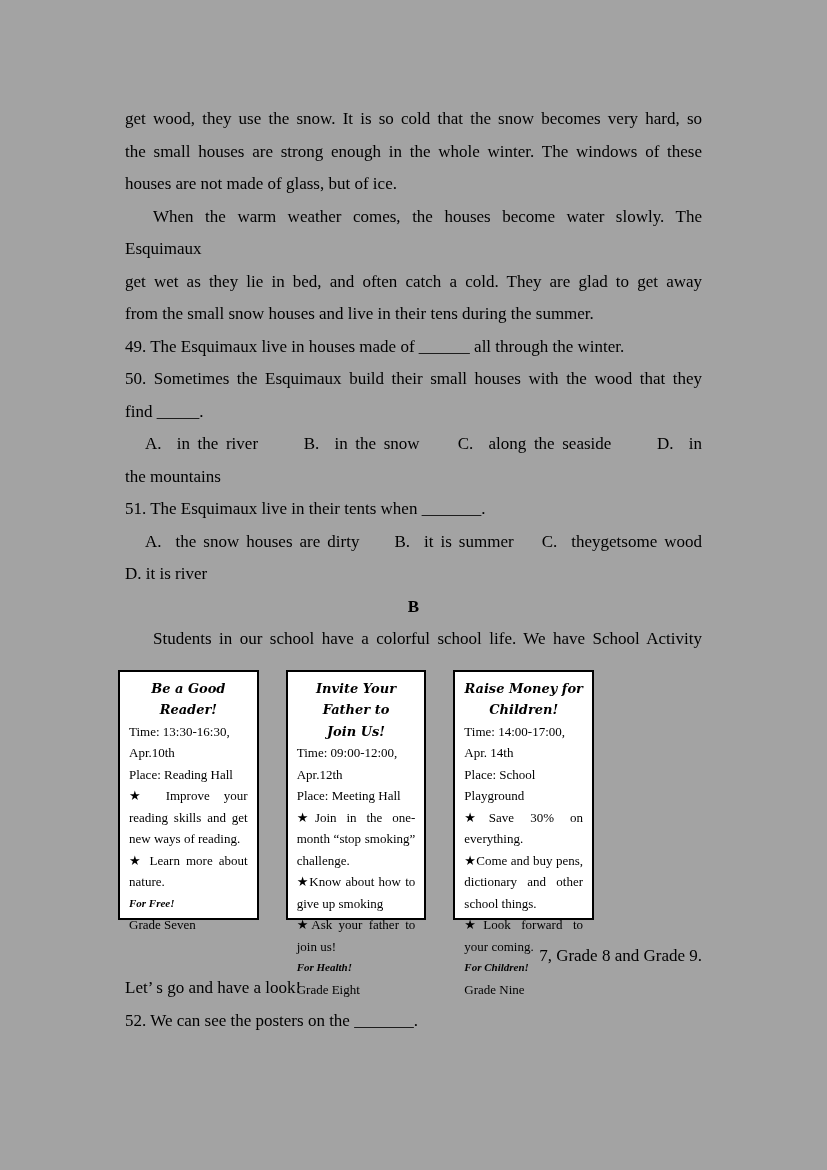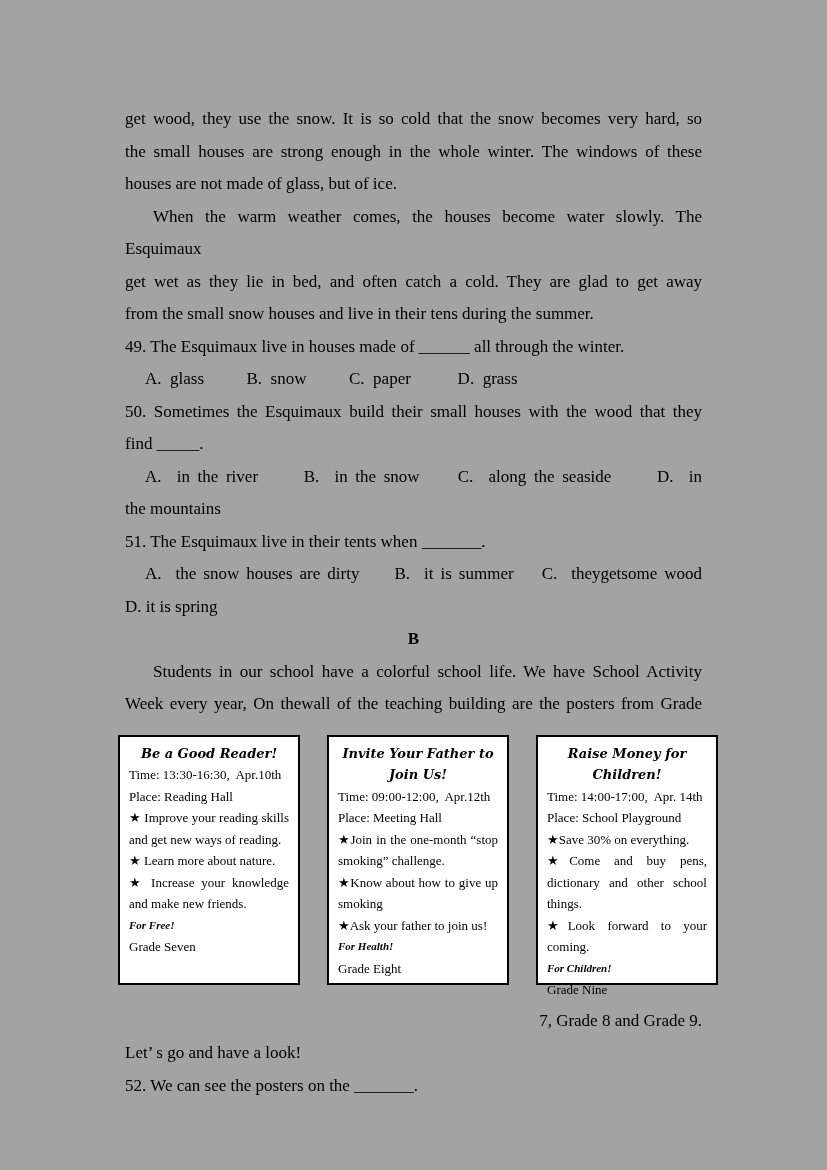--- a/index.html
+++ b/index.html
@@ -33,21 +33,21 @@
   .ind2 { text-indent: 20px; }
   .center { text-align: center; text-align-last: center; }
   .right  { text-align: right; text-align-last: right; }
   .bold { font-weight: bold; }
 
   .posters {
     display: flex;
     gap: 27px;
     margin-left: -7px;
     margin-top: 14px;
-    width: 600px;
+    width: 476px;
   }
   .poster {
     box-sizing: border-box;
     width: 190px;
     height: 250px;
     border: 2px solid #000;
     padding: 6px 9px 4px 9px;
     font-size: 13px;
     line-height: 21.5px;
     background: #fff;
@@ -81,46 +81,43 @@
   <div class="doc">
 
     <div class="line j">get wood, they use the snow. It is so cold that the snow becomes very hard, so</div>
     <div class="line j">the small houses are strong enough in the whole winter. The windows of these</div>
     <div class="line">houses are not made of glass, but of ice.</div>
     <div class="line j ind">When the warm weather comes, the houses become water slowly. The Esquimaux</div>
     <div class="line j">get wet as they lie in bed, and often catch a cold. They are glad to get away</div>
     <div class="line">from the small snow houses and live in their tens during the summer.</div>
 
     <div class="line">49. The Esquimaux live in houses made of ______ all through the winter.</div>
-    <div class="line ind2">A.  glass          B.  snow          C.  paper           D.  grass</div>
 
     <div class="line j">50. Sometimes the Esquimaux build their small houses with the wood that they</div>
     <div class="line">find _____.</div>
     <div class="line j ind2">A.&nbsp; in the river &nbsp;&nbsp;&nbsp;&nbsp; B.&nbsp; in the snow &nbsp;&nbsp;&nbsp; C.&nbsp; along the seaside &nbsp;&nbsp;&nbsp;&nbsp; D.&nbsp; in</div>
     <div class="line">the mountains</div>
 
     <div class="line">51. The Esquimaux live in their tents when _______.</div>
     <div class="line j ind2">A.&nbsp; the snow houses are dirty &nbsp;&nbsp;&nbsp; B.&nbsp; it is summer &nbsp;&nbsp; C.&nbsp; theygetsome wood</div>
-    <div class="line">D. it is spring</div>
+    <div class="line">D. it is river</div>
 
     <div class="line center bold">B</div>
 
     <div class="line j ind">Students in our school have a colorful school life. We have School Activity</div>
-    <div class="line j">Week every year, On thewall of the teaching building are the posters from Grade</div>
 
     <div class="posters">
 
       <div class="poster">
         <div class="ptitle">Be a Good Reader!</div>
 
         <div class="pline"><span class="plabel">Time:</span><span> 13:30-16:30,  Apr.10th</span></div>
         <div class="pline"><span class="plabel">Place:</span><span> Reading Hall</span></div>
         <div class="pbullet"><span>★</span><span> Improve your reading skills and get new ways of reading.</span></div>
         <div class="pbullet"><span>★</span><span> Learn more about nature.</span></div>
-        <div class="pbullet"><span>★</span><span> Increase your knowledge and make new friends.</span></div>
         <div class="pslogan">For Free!</div>
         <div class="pgrade">Grade Seven</div>
       </div>
 
       <div class="poster">
         <div class="ptitle">Invite Your Father to</div>
         <div class="ptitle">Join Us!</div>
         <div class="pline"><span class="plabel">Time:</span><span> 09:00-12:00,  Apr.12th</span></div>
         <div class="pline"><span class="plabel">Place:</span><span> Meeting Hall</span></div>
         <div class="pbullet"><span>★</span><span>Join in the one-month “stop smoking” challenge.</span></div>

